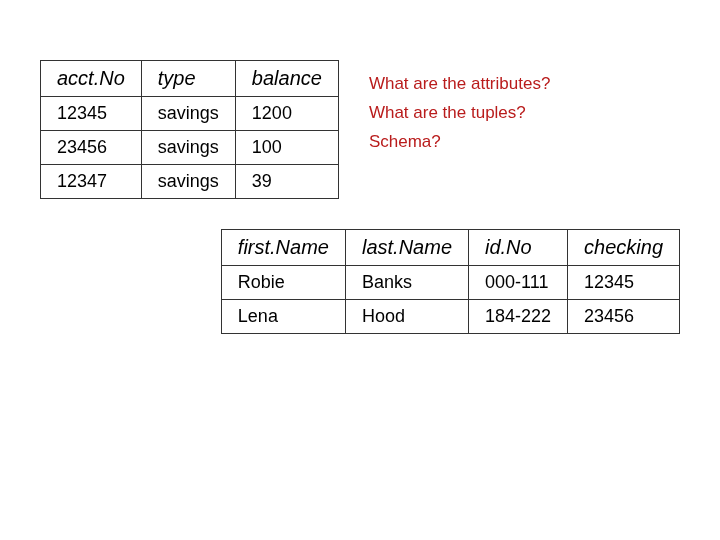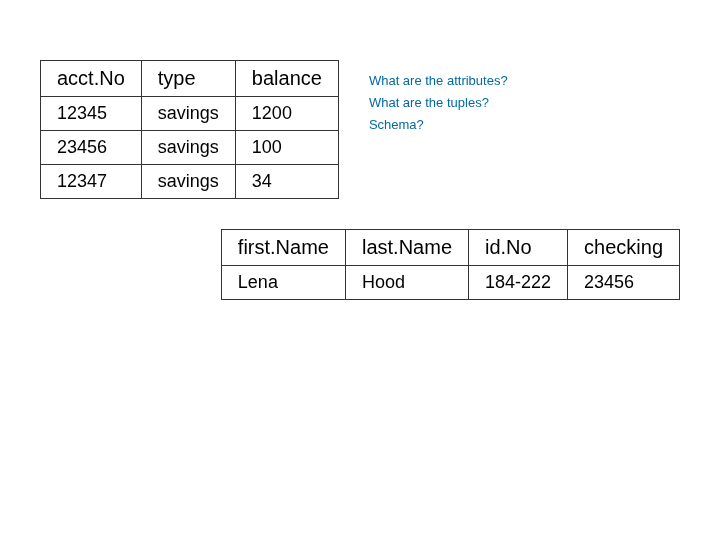--- a/index.html
+++ b/index.html
@@ -40,29 +40,30 @@
       font-size: 18px;
     }
 
     table th, table td {
       border: 1px solid #333;
       padding: 6px 16px;
       text-align: left;
     }
 
     table th {
+      font-style: italic;
       font-weight: normal;
       font-size: 20px;
       background: #fff;
     }
 
     .side-text {
-      font-size: 13px;
+      font-size: 17px;
       line-height: 1.7;
-      color: #0369a1;
+      color: #b91c1c;
       padding-top: 10px;
     }
 
     .bottom-section {
       display: flex;
       justify-content: flex-end;
       width: 100%;
     }
 
     .bottom-section .table-wrapper {
@@ -91,21 +92,21 @@
             <td>1200</td>
           </tr>
           <tr>
             <td>23456</td>
             <td>savings</td>
             <td>100</td>
           </tr>
           <tr>
             <td>12347</td>
             <td>savings</td>
-            <td>34</td>
+            <td>39</td>
           </tr>
         </tbody>
     </table>
   </div>
 
   <div class="side-text" id="side-text-container">
   <div>What are the attributes?</div>
       <div>What are the tuples?</div>
       <div>Schema?</div>
     </div>
@@ -116,20 +117,26 @@
     <table>
       <thead>
         <tr>
         <th>first.Name</th>
             <th>last.Name</th>
             <th>id.No</th>
             <th>checking</th>
           </tr>
       </thead>
       <tbody id="bottom-table-body">
+      <tr>
+            <td>Robie</td>
+            <td>Banks</td>
+            <td>000-111</td>
+            <td>12345</td>
+          </tr>
           <tr>
             <td>Lena</td>
             <td>Hood</td>
             <td>184-222</td>
             <td>23456</td>
           </tr>
         </tbody>
     </table>
   </div>
 </div>

